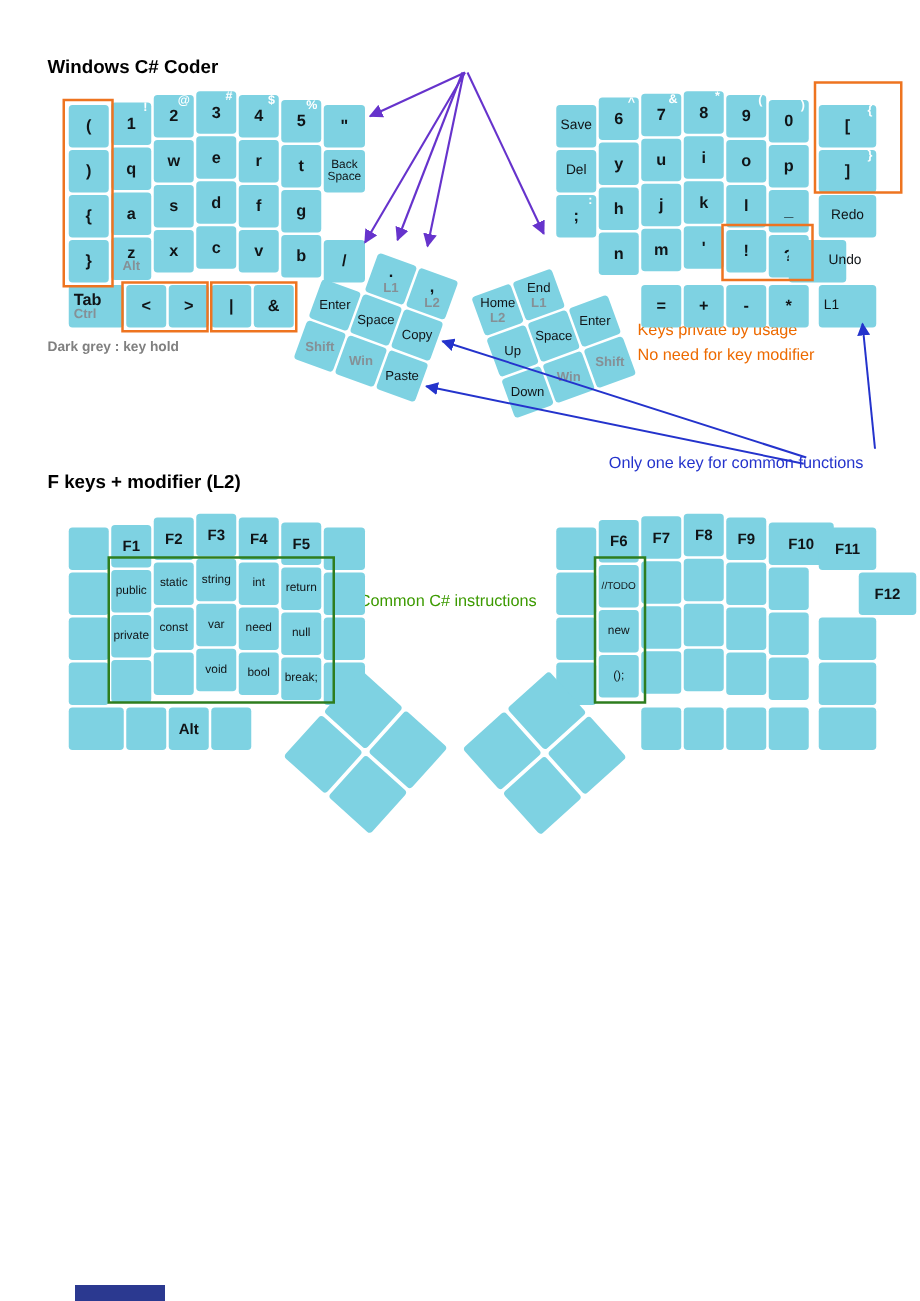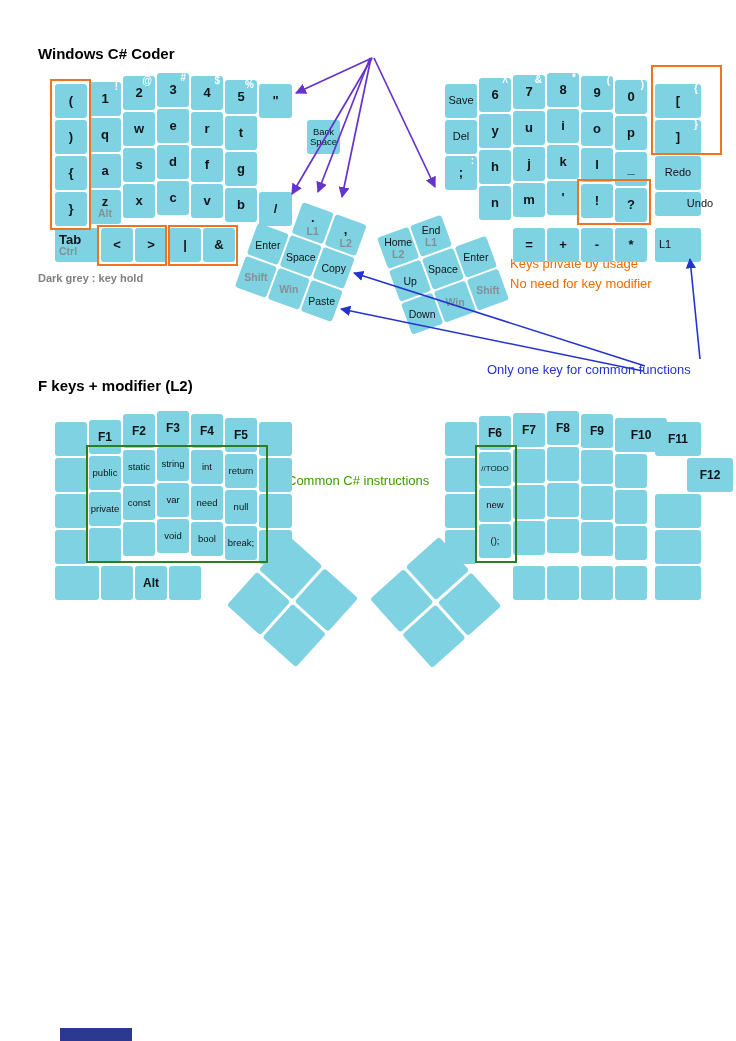--- a/index.html
+++ b/index.html
@@ -140,21 +140,21 @@
     </div>
     <div class="key" style="left: 157px; top: 109px; width: 32px; height: 34px;">
       <span class="main">e</span>
     </div>
     <div class="key" style="left: 191px; top: 112px; width: 32px; height: 34px;">
       <span class="main">r</span>
     </div>
     <div class="key" style="left: 225px; top: 116px; width: 32px; height: 34px;">
       <span class="main">t</span>
     </div>
-    <div class="key small" style="left: 259px; top: 120px; width: 33px; height: 34px; margin-left: 48px;">
+    <div class="key small" style="left: 259px; top: 120px; width: 33px; height: 34px;">
       <span class="main">Back Space</span>
     </div>
     <div class="key" style="left: 55px; top: 156px; width: 32px; height: 34px;">
       <span class="main">{</span>
     </div>
     <div class="key" style="left: 89px; top: 154px; width: 32px; height: 34px;">
       <span class="main">a</span>
     </div>
     <div class="key" style="left: 123px; top: 148px; width: 32px; height: 34px;">
       <span class="main">s</span>
@@ -285,21 +285,21 @@
     </div>
     <div class="key" style="left: 547px; top: 181px; width: 32px; height: 34px;">
       <span class="main">'</span>
     </div>
     <div class="key" style="left: 581px; top: 184px; width: 32px; height: 34px;">
       <span class="main">!</span>
     </div>
     <div class="key" style="left: 615px; top: 188px; width: 32px; height: 34px;">
       <span class="main">?</span>
     </div>
-    <div class="key med" style="left: 655px; top: 192px; width: 46px; height: 24px; padding-left: 44px;">
+    <div class="key med" style="left: 631px; top: 192px; width: 46px; height: 34px; padding-left: 44px;">
       <span class="main">Undo</span>
     </div>
     <div class="key" style="left: 513px; top: 228px; width: 32px; height: 34px;">
       <span class="main">=</span>
     </div>
     <div class="key" style="left: 547px; top: 228px; width: 32px; height: 34px;">
       <span class="main">+</span>
     </div>
     <div class="key" style="left: 581px; top: 228px; width: 32px; height: 34px;">
       <span class="main">-</span>

